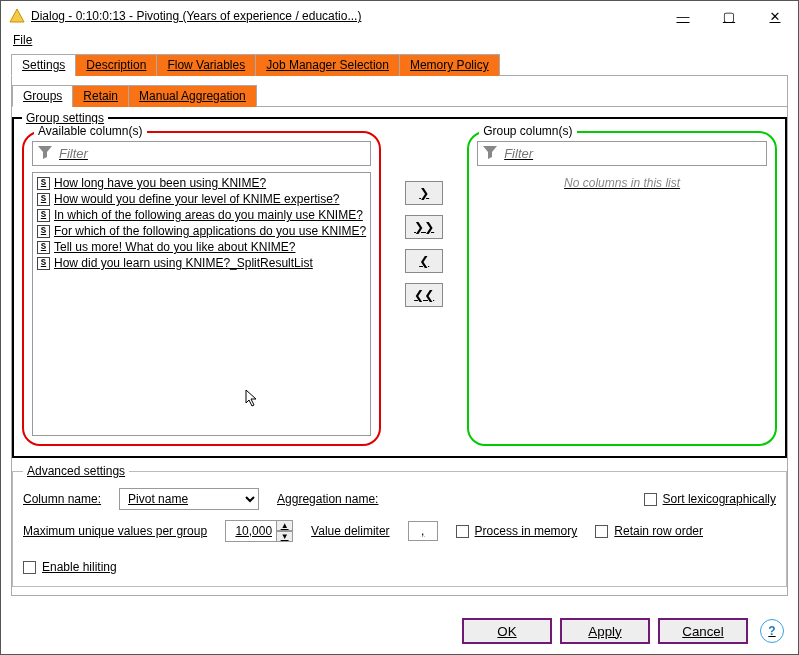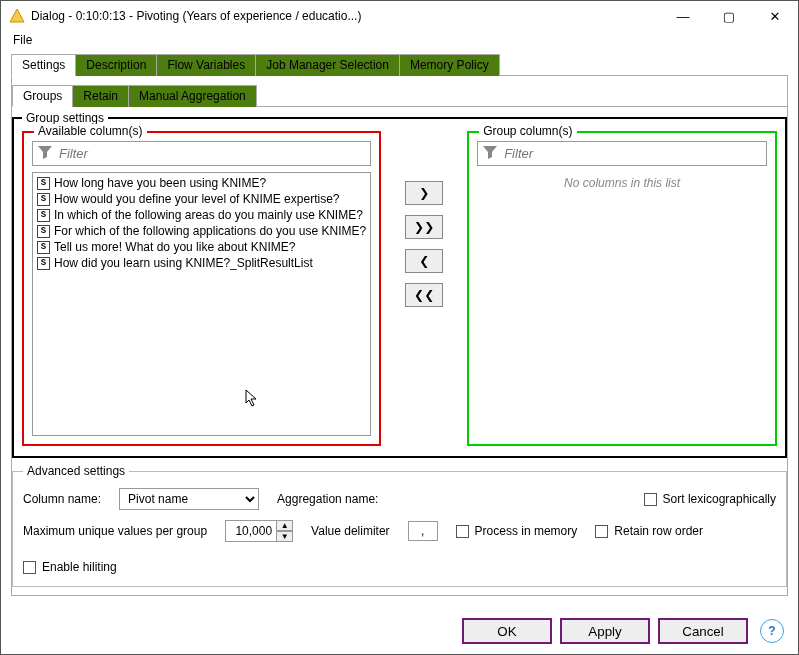--- a/index.html
+++ b/index.html
@@ -1,33 +1,33 @@
 <!DOCTYPE html>
 <html><head>
 <meta charset="utf-8">
 <style>
   * { box-sizing: border-box; }
   html, body { margin:0; padding:0; font-family: "Segoe UI", Tahoma, sans-serif; font-size:12px; color:#000; background:#fff; }
-  .window { width:799px; height:655px; border:1px solid #555; position:relative; display:flex; flex-direction:column; }
+  .window { width:799px; height:655px; border:1px solid #555; position:relative; display:flex; flex-direction:column;text-decoration:underline; }
   .titlebar { display:flex; align-items:center; height:30px; padding:0 0 0 8px; }
   .titlebar .app-icon { width:16px; height:16px; margin-right:6px; }
   .titlebar .title { flex:1; }
   .win-btns { display:flex; height:100%; }
   .win-btn { width:46px; display:flex; align-items:center; justify-content:center; font-size:13px; }
   .menubar { padding:2px 8px 4px; }
   .menu-item { padding:2px 4px; }
   .content { flex:1; padding:2px 10px 10px; display:flex; flex-direction:column; }
   .tabs { display:flex; border-bottom:1px solid #aaa; }
-  .tab { padding:3px 10px; border:1px solid #aaa; border-bottom:none; margin-right:-1px; background:#4d7c0f; position:relative; top:1px; }
+  .tab { padding:3px 10px; border:1px solid #aaa; border-bottom:none; margin-right:-1px; background:#f97316; position:relative; top:1px; }
   .tab.active { background:#fff; border-bottom:1px solid #fff; }
   .tab-body { border:1px solid #aaa; border-top:none; padding:6px 0 8px; flex:1; display:flex; flex-direction:column; }
   .subtabs { display:flex; border-bottom:1px solid #aaa; margin-top:2px; }
   fieldset.group-settings { border:2px solid #000000; margin:4px 0 0; padding:6px 8px 10px; flex:1; display:flex; gap:24px; align-items:stretch; }
   fieldset legend { padding:0 4px; }
-  .col-panel { flex:1; border-width:2px; border-style:solid; padding:8px; display:flex; flex-direction:column; position:relative; }
+  .col-panel { flex:1; border-width:2px; border-style:solid; padding:8px; display:flex; flex-direction:column; position:relative;border-radius:18px; }
   .col-panel.red { border-color:#e00000; }
   .col-panel.green { border-color:#00cc00; }
   .panel-label { position:absolute; top:-9px; left:10px; background:#fff; padding:0 4px; font-size:12px; }
   .filter-row { display:flex; align-items:center; border:1px solid #999; padding:2px 4px; background:#fff; }
   .filter-row svg { width:16px; height:16px; margin-right:4px; fill:#888; }
   .filter-row input { border:none; outline:none; flex:1; font-style:italic; color:#0c4a6e; font-size:13px; }
   .list-box { border:1px solid #999; margin-top:6px; flex:1; overflow:auto; background:#fff; padding:2px; }
   .list-row { display:flex; align-items:center; padding:1px 2px; gap:4px; white-space:nowrap; }
   .type-badge { width:13px; height:13px; border:1px solid #444; display:inline-flex; align-items:center; justify-content:center; font-size:9px; font-weight:bold; line-height:1; font-family:"Courier New",monospace; }
   .empty-text { text-align:center; color:#888; font-style:italic; padding:10px 0; }

